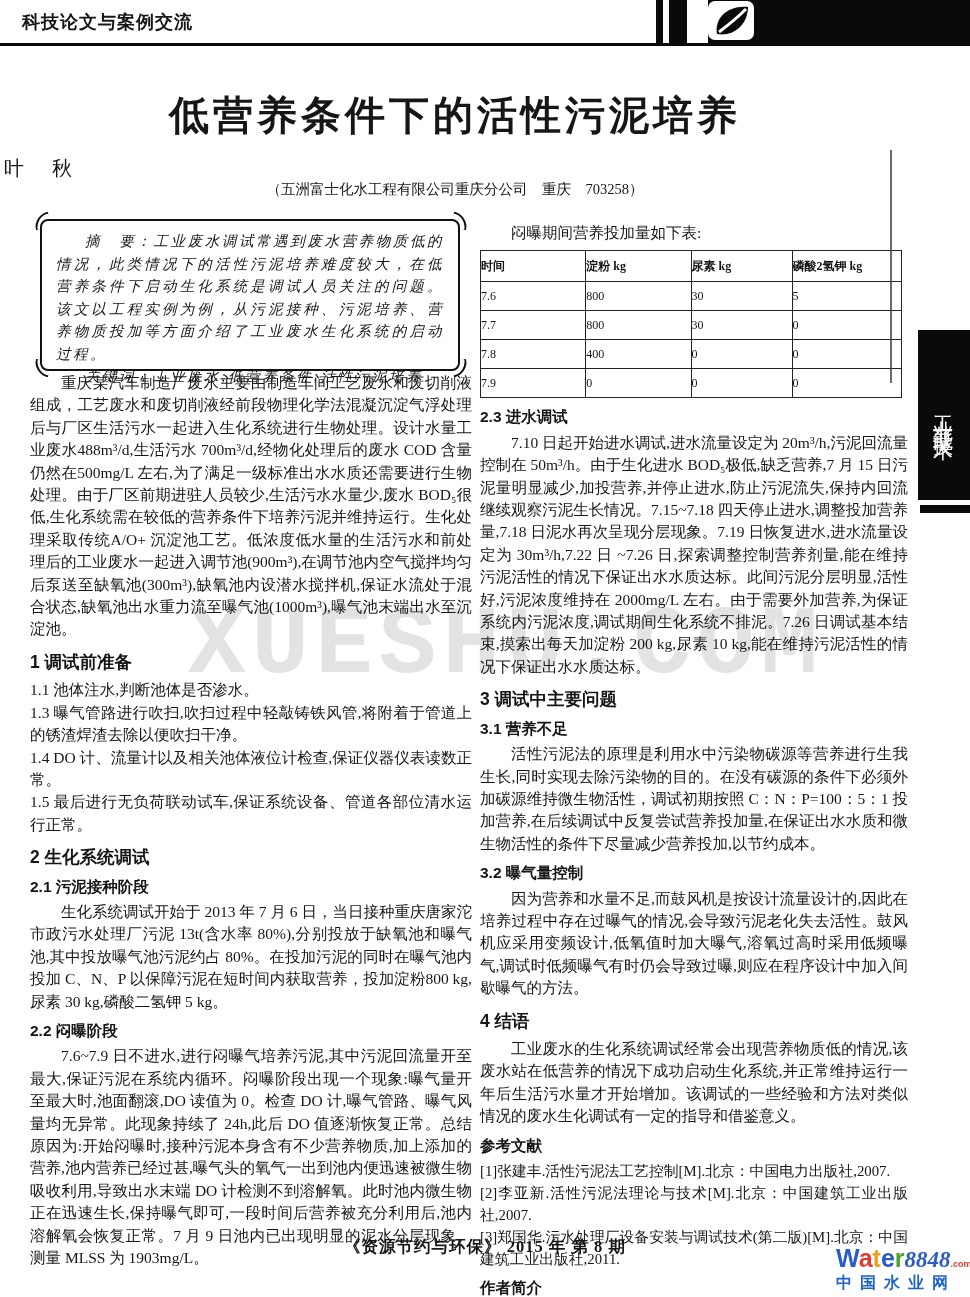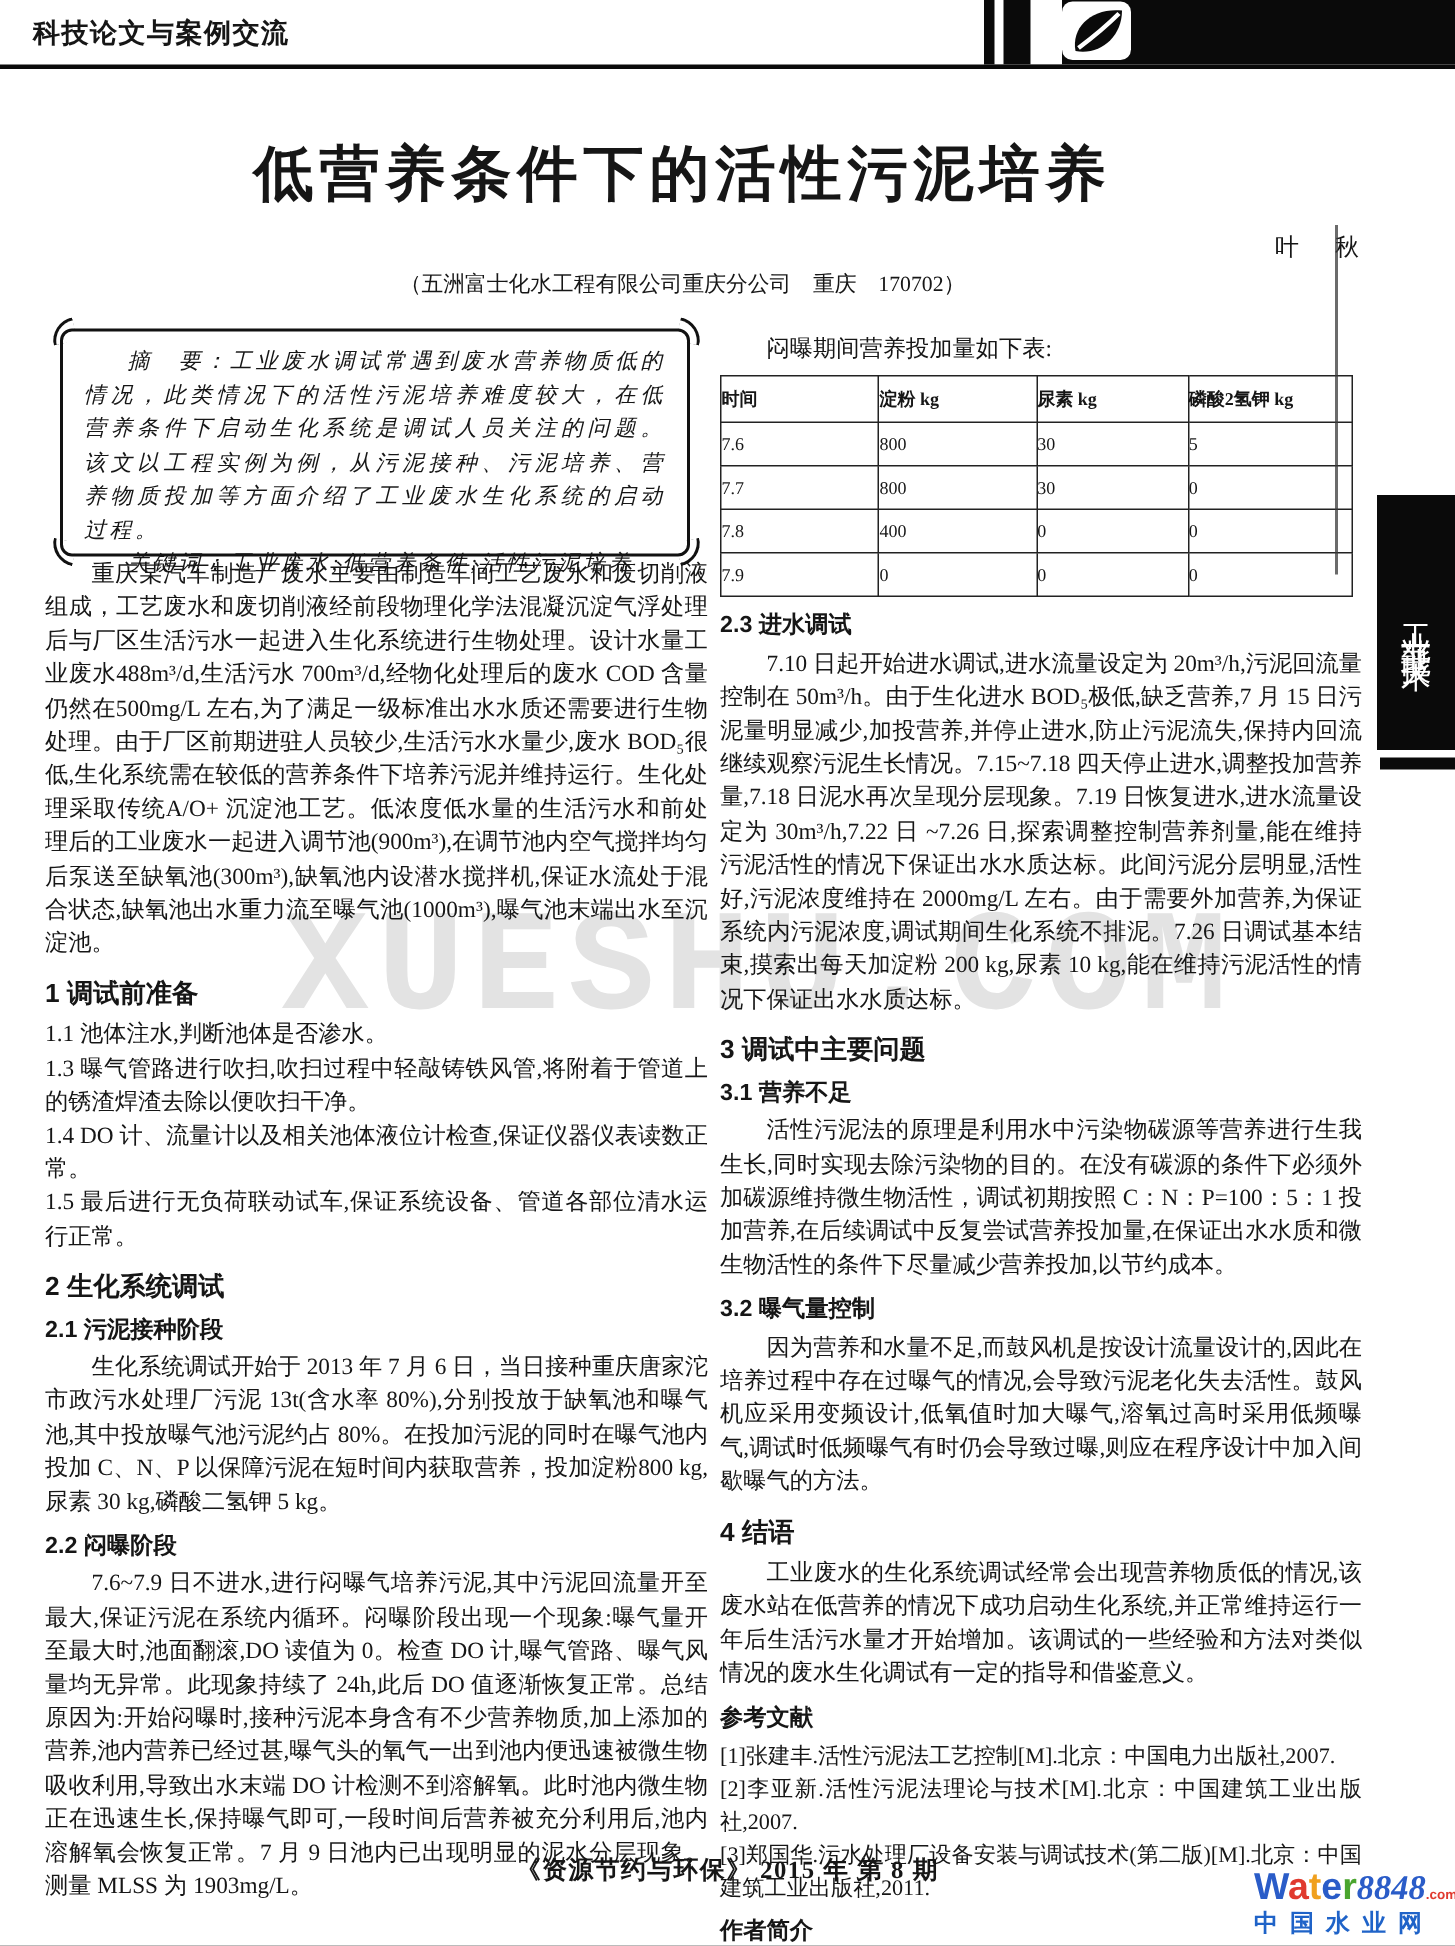--- a/index.html
+++ b/index.html
@@ -13,21 +13,21 @@
              font-weight:bold;font-size:18px;letter-spacing:1px;z-index:2;}
   .hdr-bar{position:absolute;left:656px;top:0;width:314px;height:43px;background:#0a0a0a;z-index:2;}
   .hdr-slit1{position:absolute;left:7px;top:0;width:6px;height:43px;background:#fff;}
   .hdr-slit2{position:absolute;left:31px;top:0;width:21px;height:43px;background:#fff;}
   .hdr-logo{position:absolute;left:52px;top:1px;width:46px;height:39px;background:#fff;border-radius:7px;}
   .hdr-rule{position:absolute;left:0;top:43px;width:970px;height:3px;background:#0a0a0a;z-index:2;}
   
   .title{position:absolute;left:0;right:60px;top:88px;text-align:center;
          font-family:"Liberation Sans","DejaVu Sans",sans-serif;font-weight:bold;
          font-size:40px;letter-spacing:4px;z-index:1;}
-  .author{position:absolute;left:4px;right:60px;top:155px;text-align:right;font-size:16px;letter-spacing:4px;z-index:1;}
+  .author{position:absolute;left:4px;right:60px;top:155px;text-align:left;font-size:20px;letter-spacing:4px;z-index:1;}
   .affil{position:absolute;left:0;right:60px;top:180px;text-align:center;font-size:14.5px;z-index:1;}
   
   .abs-box{position:absolute;left:40px;top:219px;width:420px;height:152px;border:2px solid #111;
            border-radius:8px;padding:9px 14px;box-sizing:border-box;z-index:1;
            font-style:italic;font-size:14.5px;line-height:22.5px;letter-spacing:2.5px;text-align:justify;}
   .abs-box p{margin:0;text-indent:2em;}
   .abs-label{font-weight:normal;font-style:italic;}
   .curl{position:absolute;width:14px;height:14px;border:2px solid #111;z-index:1;}
   .curl-tl{left:34px;top:213px;border-right:none;border-bottom:none;border-top-left-radius:100%;transform:rotate(-12deg);}
   .curl-tr{left:452px;top:213px;border-left:none;border-bottom:none;border-top-right-radius:100%;transform:rotate(12deg);}
@@ -83,21 +83,21 @@
       <svg width="46" height="39" viewBox="0 0 46 39">
         <path d="M9 33 C6 17 20 4 40 6 C40 24 25 36 9 33 Z" fill="#0a0a0a"></path>
         <path d="M11 31 C19 25 30 16 38 8" stroke="#ffffff" stroke-width="3" fill="none"></path>
       </svg>
     </div>
   </div>
   <div class="hdr-rule"></div>
 
   <div class="title">低营养条件下的活性污泥培养</div>
   <div class="author">叶　秋</div>
-  <div class="affil">（五洲富士化水工程有限公司重庆分公司　重庆　170702）</div>
+  <div class="affil">（五洲富士化水工程有限公司重庆分公司　重庆　703258）</div>
 
   <span class="curl curl-tl"></span>
   <span class="curl curl-tr"></span>
   <span class="curl curl-bl"></span>
   <span class="curl curl-br"></span>
   <div class="abs-box">
     <p><span class="abs-label">摘　要：</span><span>工业废水调试常遇到废水营养物质低的情况，此类情况下的活性污泥培养难度较大，在低营养条件下启动生化系统是调试人员关注的问题。该文以工程实例为例，从污泥接种、污泥培养、营养物质投加等方面介绍了工业废水生化系统的启动过程。</span></p>
     <p><span class="abs-label">关键词：</span><span>工业废水;低营养条件;活性污泥培养</span></p>
   </div>
 

